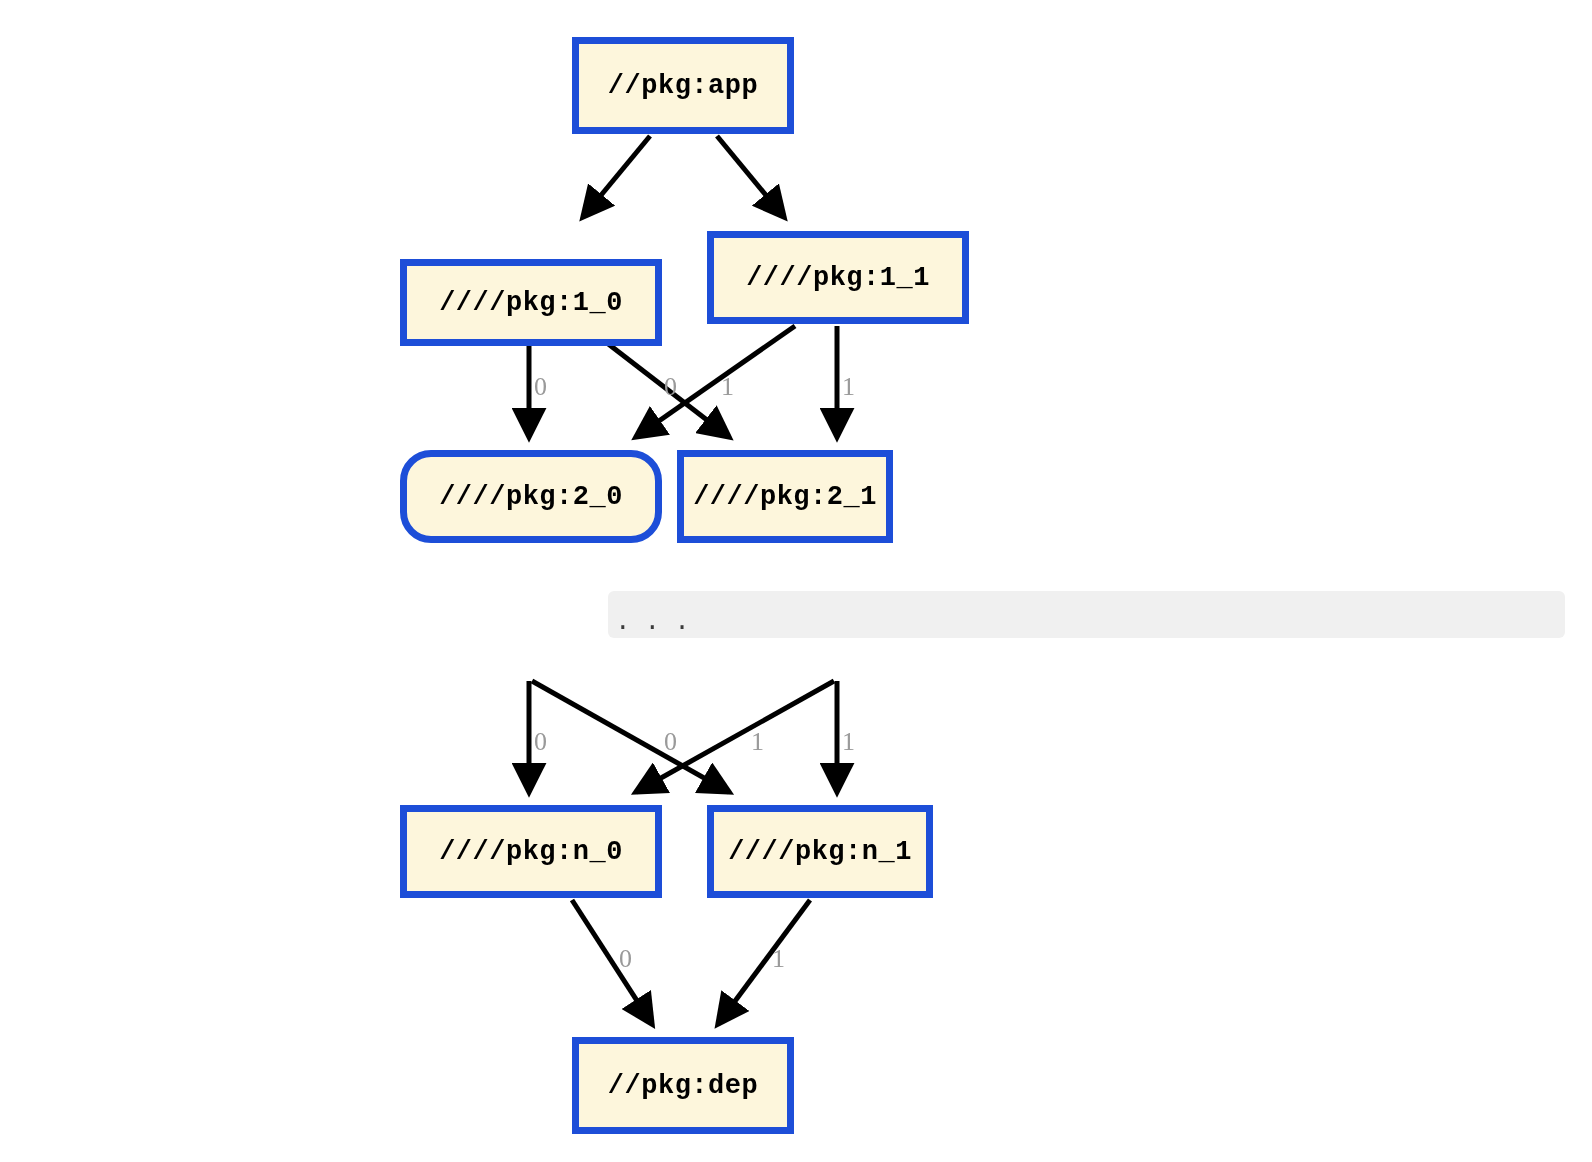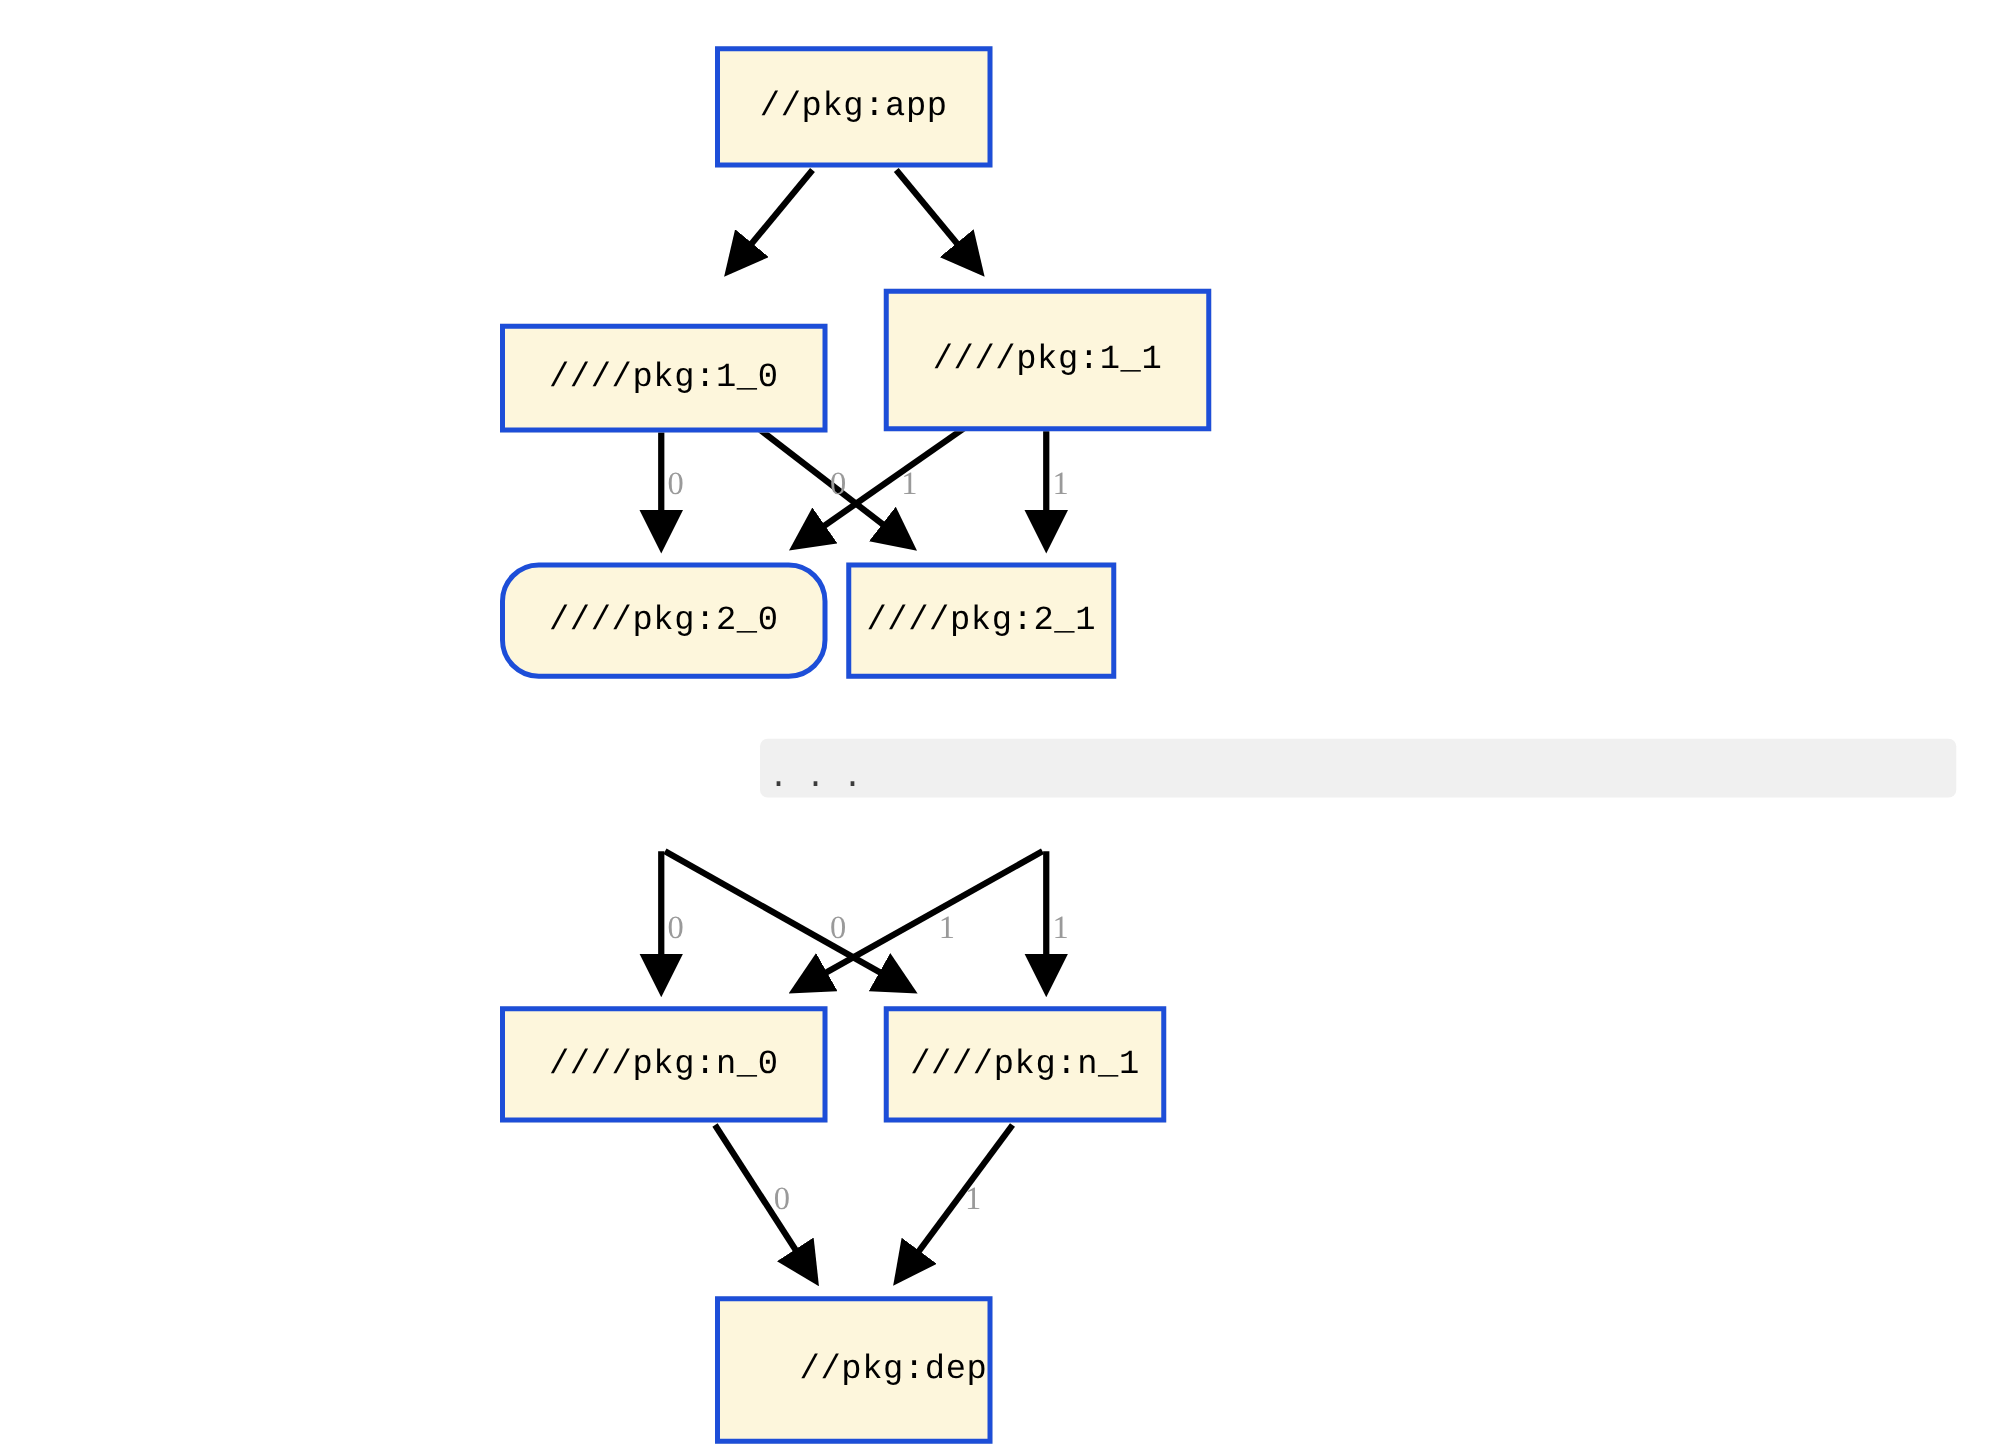--- a/index.html
+++ b/index.html
@@ -20,24 +20,25 @@
     left: 0;
     top: 0;
     width: 1592px;
     height: 1162px;
   }
 
   .node-box {
     position: absolute;
     box-sizing: border-box;
     background: #fdf6dc;
-    border: 4px solid #1d4ed8;
+    border: 7px solid #1d4ed8;
     display: flex;
     align-items: center;
     justify-content: center;
+    font-weight: bold;
   }
   .node-label {
     font-family: "Liberation Mono", "DejaVu Sans Mono", monospace;
     font-size: 27px;
     color: #000000;
     letter-spacing: 0.5px;
     white-space: nowrap;
     user-select: none;
   }
 
@@ -105,41 +106,41 @@
 </svg>
 
 <div class="node-box" style="left:572px; top:37px; width:222px; height:97px;">
   <span class="node-label">//pkg:app</span>
 </div>
 
 <div class="node-box" style="left:400px; top:231px; width:262px; height:87px;margin-top:28px;">
   <span class="node-label">////pkg:1_0</span>
 </div>
 
-<div class="node-box" style="left:707px; top:231px; width:262px; height:114px;">
+<div class="node-box" style="left:707px; top:231px; width:262px; height:93px;">
   <span class="node-label">////pkg:1_1</span>
 </div>
 
 <div class="node-box" style="left:400px; top:450px; width:262px; height:93px;border-radius:31px;">
   <span class="node-label">////pkg:2_0</span>
 </div>
 
 <div class="node-box" style="left:677px; top:450px; width:216px; height:93px;text-align:right;">
   <span class="node-label">////pkg:2_1</span>
 </div>
 
 <div class="node-box" style="left:400px; top:805px; width:262px; height:93px;text-align:right;">
   <span class="node-label">////pkg:n_0</span>
 </div>
 
 <div class="node-box" style="left:707px; top:805px; width:226px; height:93px;">
   <span class="node-label">////pkg:n_1</span>
 </div>
 
-<div class="node-box" style="left:572px; top:1037px; width:222px; height:118px;justify-content:flex-end;">
+<div class="node-box" style="left:572px; top:1037px; width:222px; height:97px;">
   <span class="node-label">//pkg:dep</span>
 </div>
 
 <span class="edge-label" style="left:534px; top:372px;">0</span>
 <span class="edge-label" style="left:664px; top:372px;">0</span>
 <span class="edge-label" style="left:721px; top:372px;">1</span>
 <span class="edge-label" style="left:842px; top:372px;">1</span>
 
 <span class="edge-label" style="left:534px; top:727px;">0</span>
 <span class="edge-label" style="left:664px; top:727px;">0</span>

